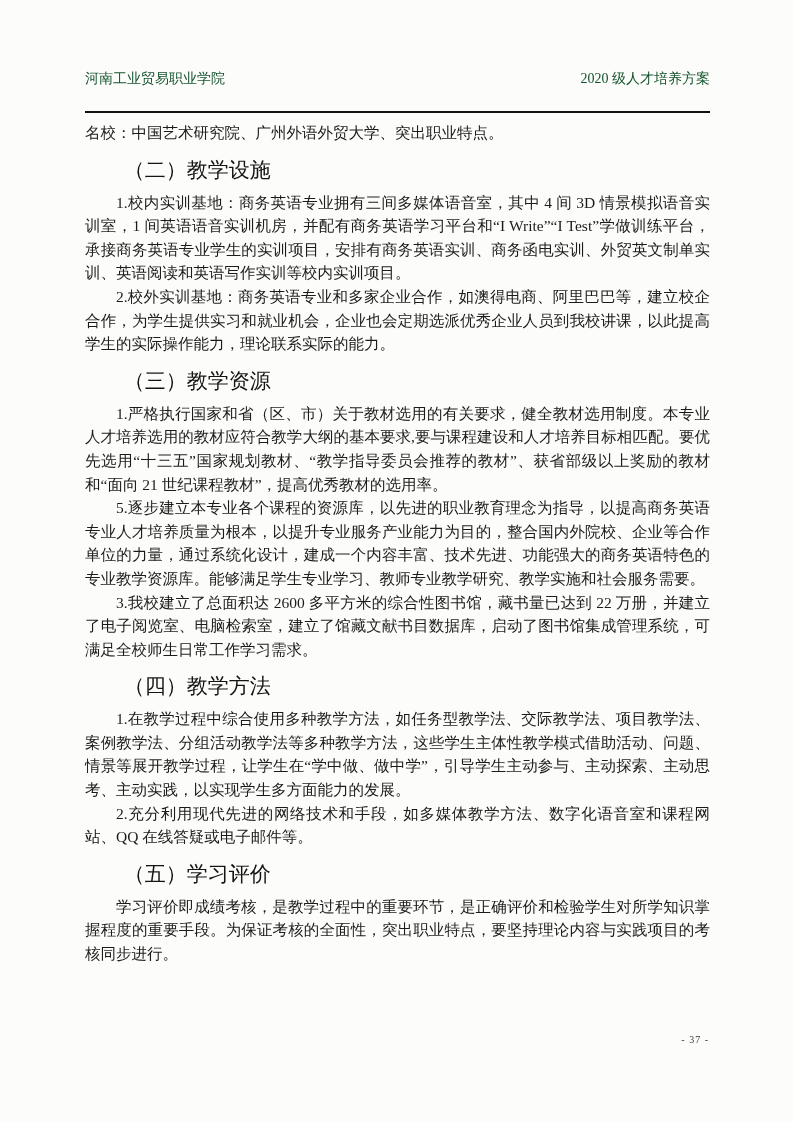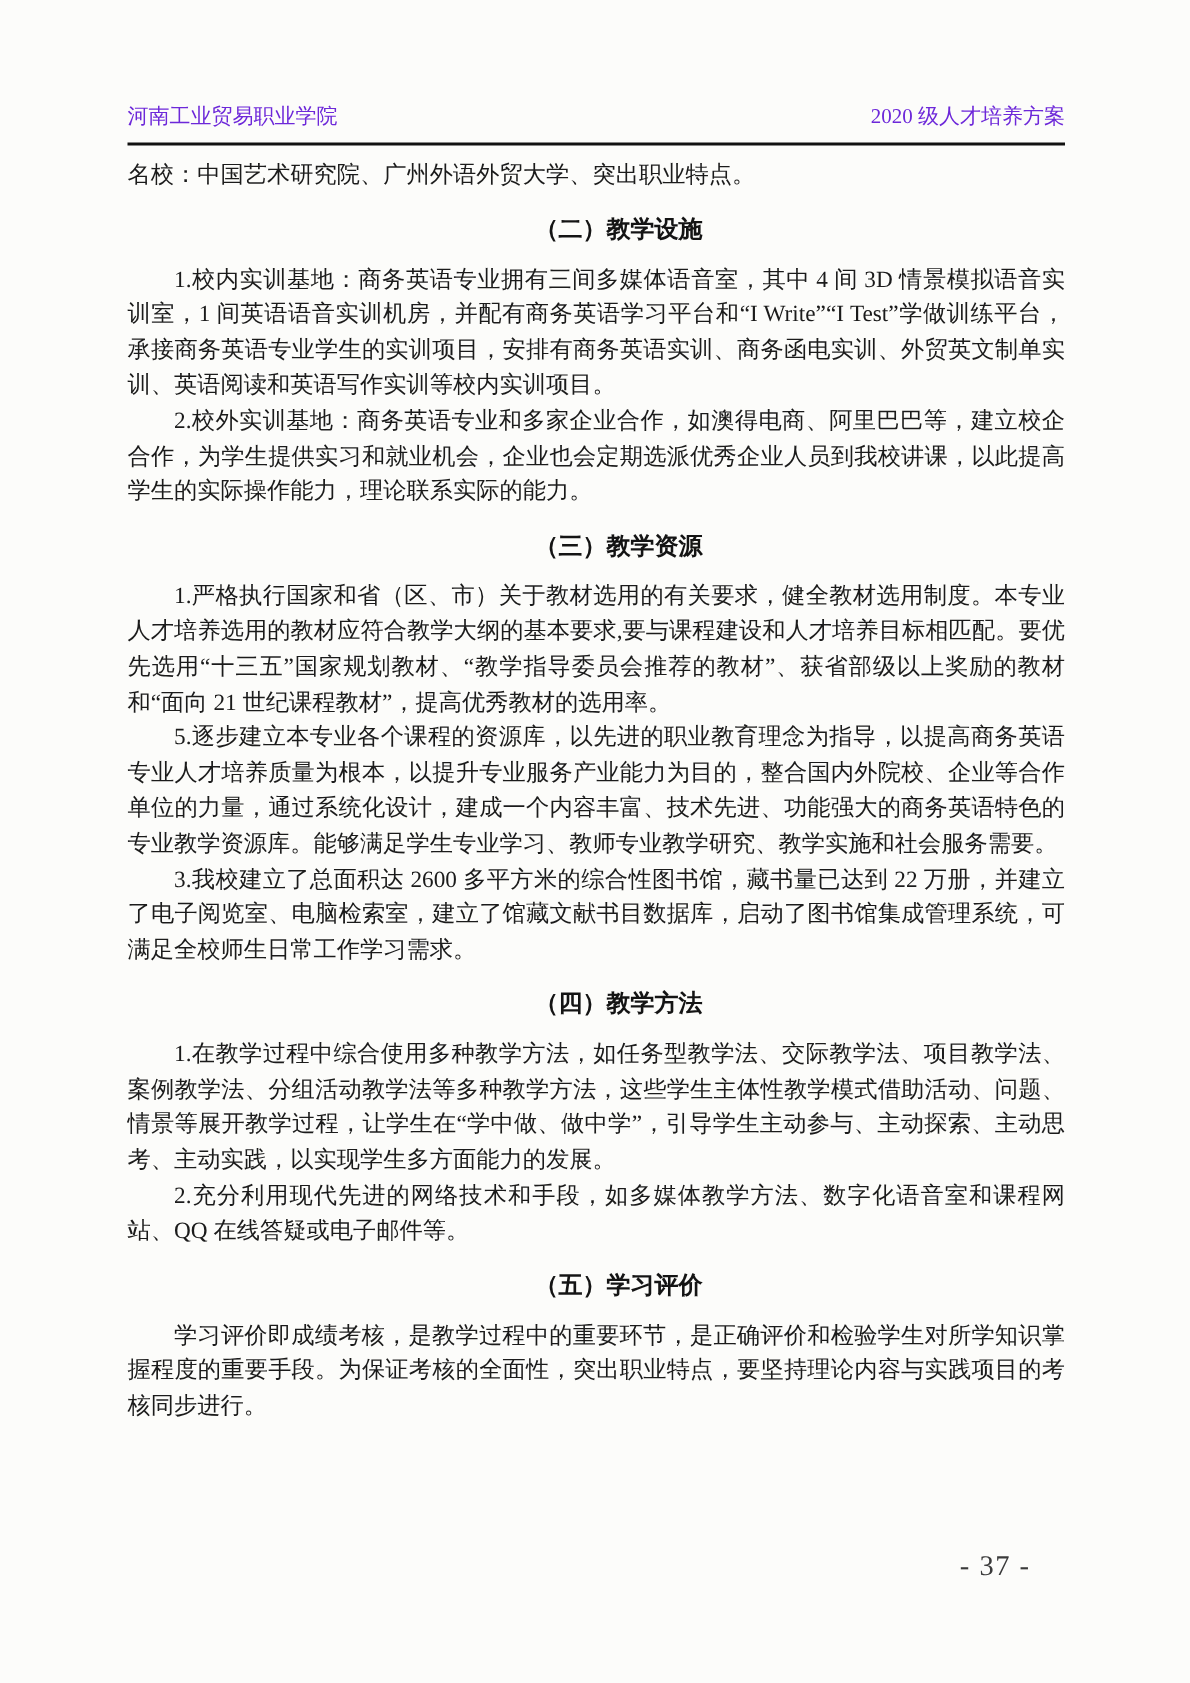--- a/index.html
+++ b/index.html
@@ -18,55 +18,55 @@
     height: 1122px;
     padding: 70px 83px 0 85px;
     position: relative;
   }
   .doc-header {
     display: flex;
     justify-content: space-between;
     align-items: flex-end;
     font-size: 14px;
     line-height: 18px;
-    color: #6d28d9;
-    padding-bottom: 7px;
+    color: #14532d;
+    padding-bottom: 23px;
   }
   .header-rule {
     border-bottom: 2px solid #111;
     margin-bottom: 8px;
   }
   .doc-body {
     font-size: 15.5px;
     line-height: 23.6px;
     text-align: justify;
     color: #1b1b1b;
   }
   .doc-body p.para {
     margin: 0;
     text-indent: 2em;
   }
   .doc-body p.para.no-indent {
     text-indent: 0;
   }
   .doc-body h3.heading {
     font-family: "Liberation Sans", "DejaVu Sans", sans-serif;
-    font-weight: 700;
-    font-size: 16px;
+    font-weight: 400;
+    font-size: 21px;
     line-height: 24px;
     margin: 13px 0 9px 0;
     text-indent: 1.85em;
     color: #141414;
-    text-align: center;
+    text-align: left;
   }
   .doc-footer {
     position: absolute;
     top: 1034px;
-    right: 106px;
-    font-size: 19px;
+    right: 84px;
+    font-size: 10px;
     color: #3a3a3a;
     letter-spacing: 1px;
   }
 </style>
 </head>
 <body>
 
 <div class="page">
 
   <div class="doc-header">

